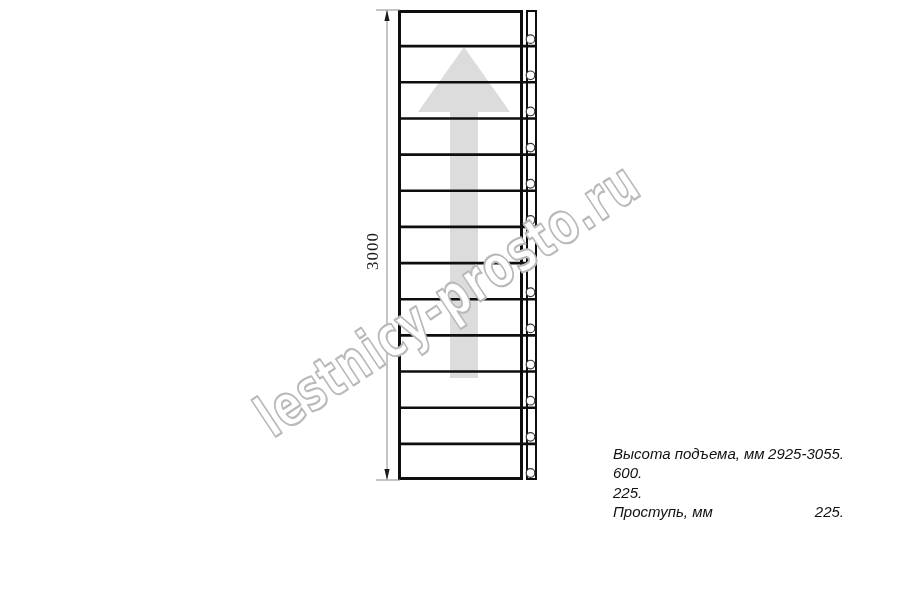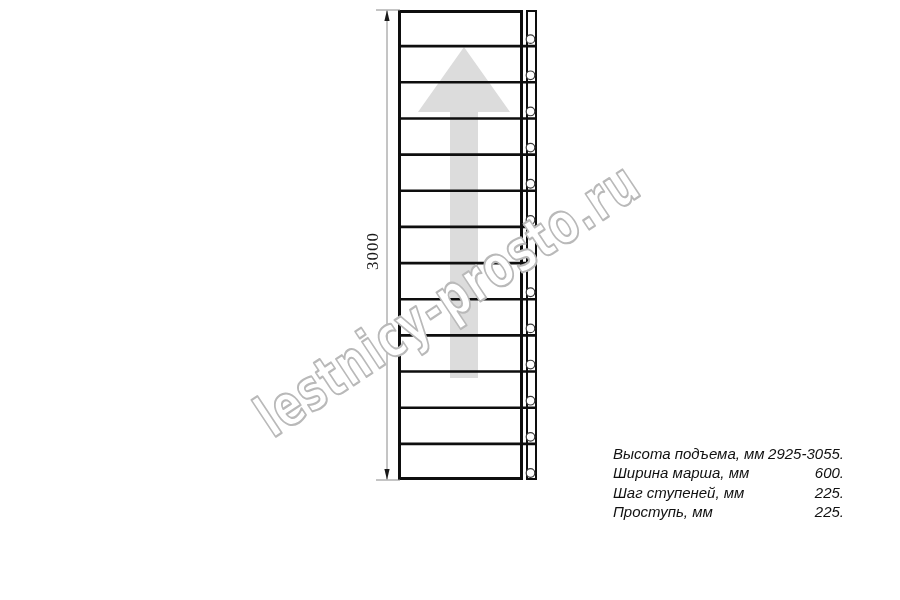--- a/index.html
+++ b/index.html
@@ -145,25 +145,23 @@
 
     <text class="watermark-text" text-anchor="middle" dominant-baseline="middle" transform="translate(450,303) rotate(-33.5) scale(0.72 1)" stroke="#b9b9b9">lestnicy-prosto.ru</text>
   </svg>
 
   <div class="spec-table">
     <div class="spec-row">
       <span class="spec-label">Высота подъема, мм</span>
       <span class="spec-value">2925-3055.</span>
     </div>
     <div class="spec-row">
-      <span class="spec-label">Ширина марша, мм</span>
       <span class="spec-value">600.</span>
     </div>
     <div class="spec-row">
-      <span class="spec-label">Шаг ступеней, мм</span>
       <span class="spec-value">225.</span>
     </div>
     <div class="spec-row">
       <span class="spec-label">Проступь, мм</span>
       <span class="spec-value">225.</span>
     </div>
   </div>
 </div>
 
 </body></html>

